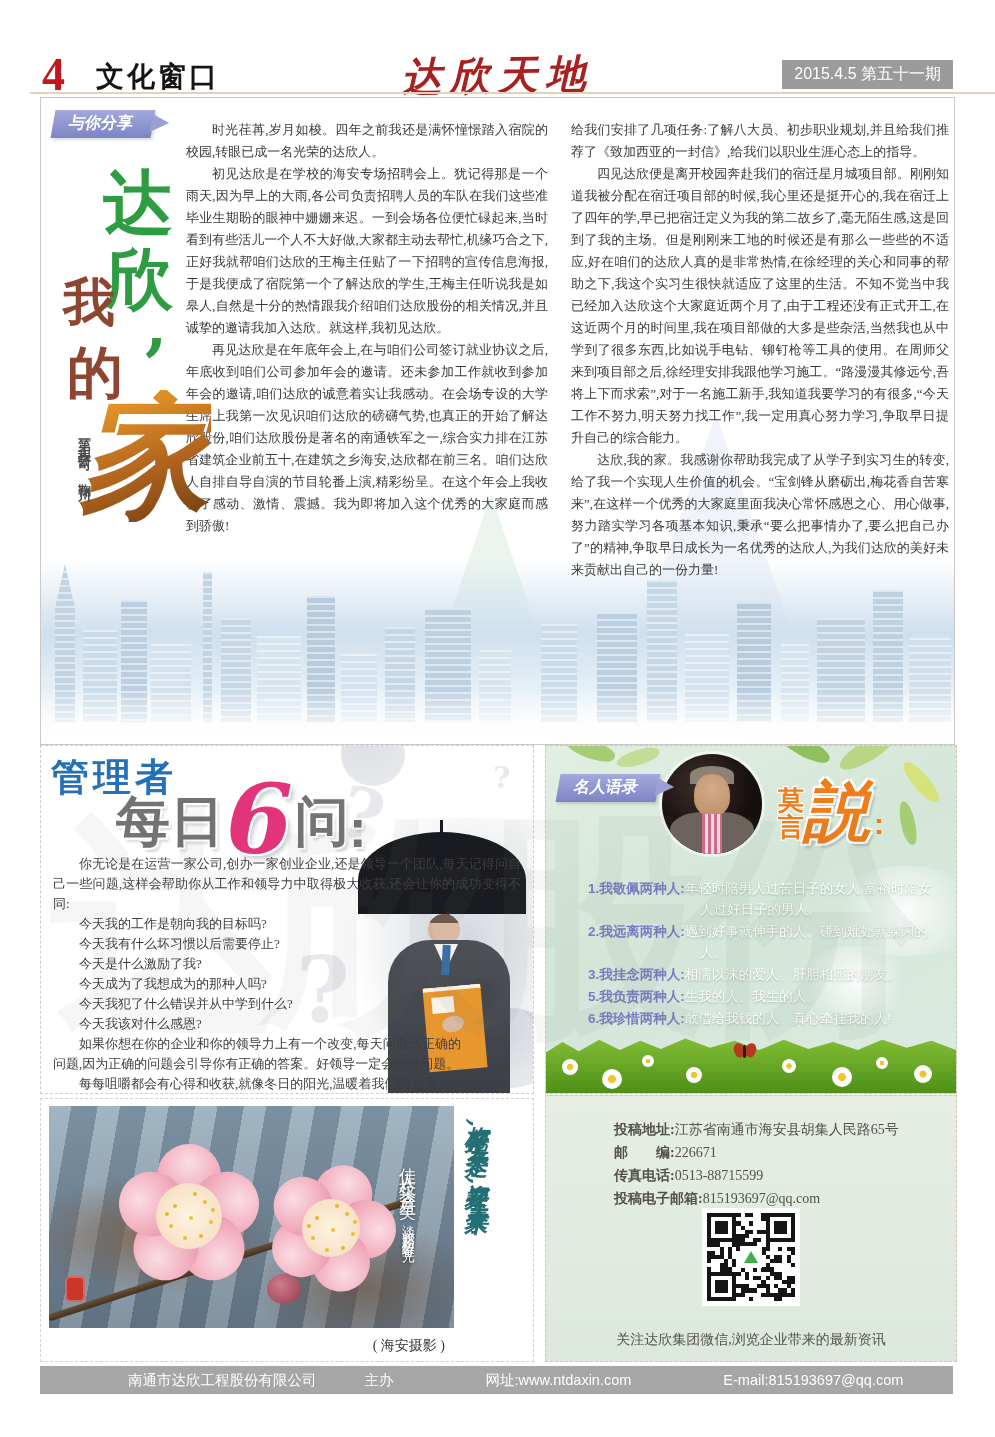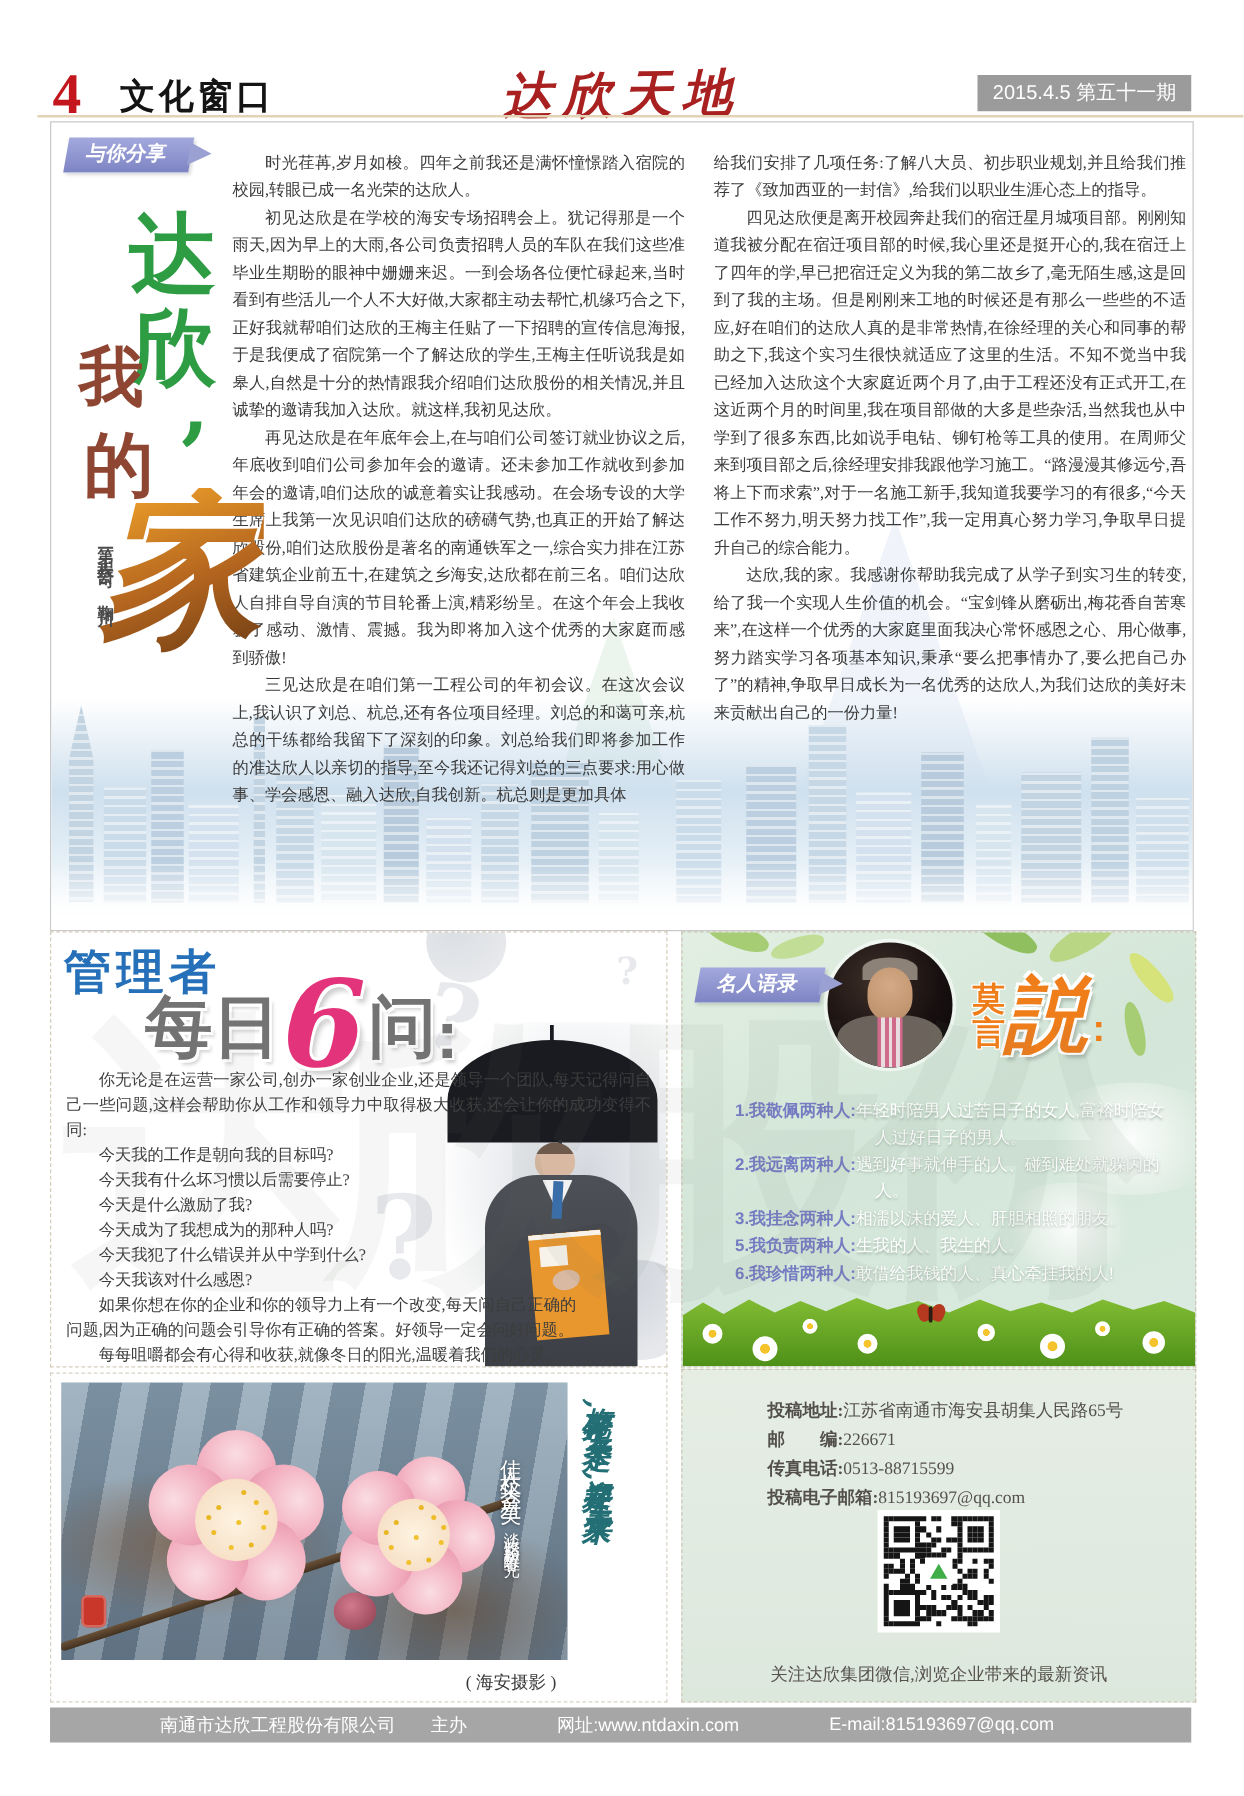--- a/index.html
+++ b/index.html
@@ -163,21 +163,21 @@
              border-bottom:12px solid #3fae49;}
   .qr-logo i:after{content:"";}
   .qr-caption{position:absolute;left:0;right:0;bottom:12px;text-align:center;font-size:14px;color:#56534c;
               font-family:"Liberation Serif",serif;}
   
   .watermark{position:absolute;left:50px;top:770px;width:900px;font-size:235px;font-weight:bold;
              font-family:"DejaVu Serif",serif;color:rgba(105,120,110,.065);letter-spacing:-22px;
              white-space:nowrap;z-index:40;pointer-events:none;}
   
   .footer-bar{position:absolute;left:40px;top:1366px;width:913px;height:28px;background:#a6a6a6;
-              display:flex;align-items:center;color:#fff;font-size:14.5px;}
+              display:flex;align-items:center;color:#fff;font-size:14.5px;gap:20px;}
   .footer-bar span{white-space:nowrap;}
   .f-company{margin-left:88px;}
   .f-role{margin-left:28px;}
   .f-web{margin-left:72px;}
   .f-mail{margin-left:72px;}
 </style>
 </head>
 <body>
 
 <div class="page">
@@ -199,21 +199,20 @@
     <span class="t-char t-home" style="left:38px;top:292px;font-size:132px;">家</span>
 
     <div class="author-v">
       <span>第一工程公司</span><span class="gap"></span><span>鞠川</span>
     </div>
 
     <div class="art-col col1">
       <p>时光荏苒,岁月如梭。四年之前我还是满怀憧憬踏入宿院的校园,转眼已成一名光荣的达欣人。</p>
       <p>初见达欣是在学校的海安专场招聘会上。犹记得那是一个雨天,因为早上的大雨,各公司负责招聘人员的车队在我们这些准毕业生期盼的眼神中姗姗来迟。一到会场各位便忙碌起来,当时看到有些活儿一个人不大好做,大家都主动去帮忙,机缘巧合之下,正好我就帮咱们达欣的王梅主任贴了一下招聘的宣传信息海报,于是我便成了宿院第一个了解达欣的学生,王梅主任听说我是如皋人,自然是十分的热情跟我介绍咱们达欣股份的相关情况,并且诚挚的邀请我加入达欣。就这样,我初见达欣。</p>
       <p>再见达欣是在年底年会上,在与咱们公司签订就业协议之后,年底收到咱们公司参加年会的邀请。还未参加工作就收到参加年会的邀请,咱们达欣的诚意着实让我感动。在会场专设的大学生席上我第一次见识咱们达欣的磅礴气势,也真正的开始了解达欣股份,咱们达欣股份是著名的南通铁军之一,综合实力排在江苏省建筑企业前五十,在建筑之乡海安,达欣都在前三名。咱们达欣人自排自导自演的节目轮番上演,精彩纷呈。在这个年会上我收获了感动、激情、震撼。我为即将加入这个优秀的大家庭而感到骄傲!</p>
-      <p>三见达欣是在咱们第一工程公司的年初会议。在这次会议上,我认识了刘总、杭总,还有各位项目经理。刘总的和蔼可亲,杭总的干练都给我留下了深刻的印象。刘总给我们即将参加工作的准达欣人以亲切的指导,至今我还记得刘总的三点要求:用心做事、学会感恩、融入达欣,自我创新。杭总则是更加具体</p>
     </div>
     <div class="art-col col2">
       <p class="cont">给我们安排了几项任务:了解八大员、初步职业规划,并且给我们推荐了《致加西亚的一封信》,给我们以职业生涯心态上的指导。</p>
       <p>四见达欣便是离开校园奔赴我们的宿迁星月城项目部。刚刚知道我被分配在宿迁项目部的时候,我心里还是挺开心的,我在宿迁上了四年的学,早已把宿迁定义为我的第二故乡了,毫无陌生感,这是回到了我的主场。但是刚刚来工地的时候还是有那么一些些的不适应,好在咱们的达欣人真的是非常热情,在徐经理的关心和同事的帮助之下,我这个实习生很快就适应了这里的生活。不知不觉当中我已经加入达欣这个大家庭近两个月了,由于工程还没有正式开工,在这近两个月的时间里,我在项目部做的大多是些杂活,当然我也从中学到了很多东西,比如说手电钻、铆钉枪等工具的使用。在周师父来到项目部之后,徐经理安排我跟他学习施工。“路漫漫其修远兮,吾将上下而求索”,对于一名施工新手,我知道我要学习的有很多,“今天工作不努力,明天努力找工作”,我一定用真心努力学习,争取早日提升自己的综合能力。</p>
       <p>达欣,我的家。我感谢你帮助我完成了从学子到实习生的转变,给了我一个实现人生价值的机会。“宝剑锋从磨砺出,梅花香自苦寒来”,在这样一个优秀的大家庭里面我决心常怀感恩之心、用心做事,努力踏实学习各项基本知识,秉承“要么把事情办了,要么把自己办了”的精神,争取早日成长为一名优秀的达欣人,为我们达欣的美好未来贡献出自己的一份力量!</p>
     </div>
 
     <div class="tri" style="left:365px;border-left:85px solid transparent;border-right:85px solid transparent;border-bottom:250px solid rgba(130,195,150,.16);"></div>
     <div class="tri" style="left:560px;border-left:115px solid transparent;border-right:115px solid transparent;border-bottom:330px solid rgba(140,170,215,.13);"></div>
 

